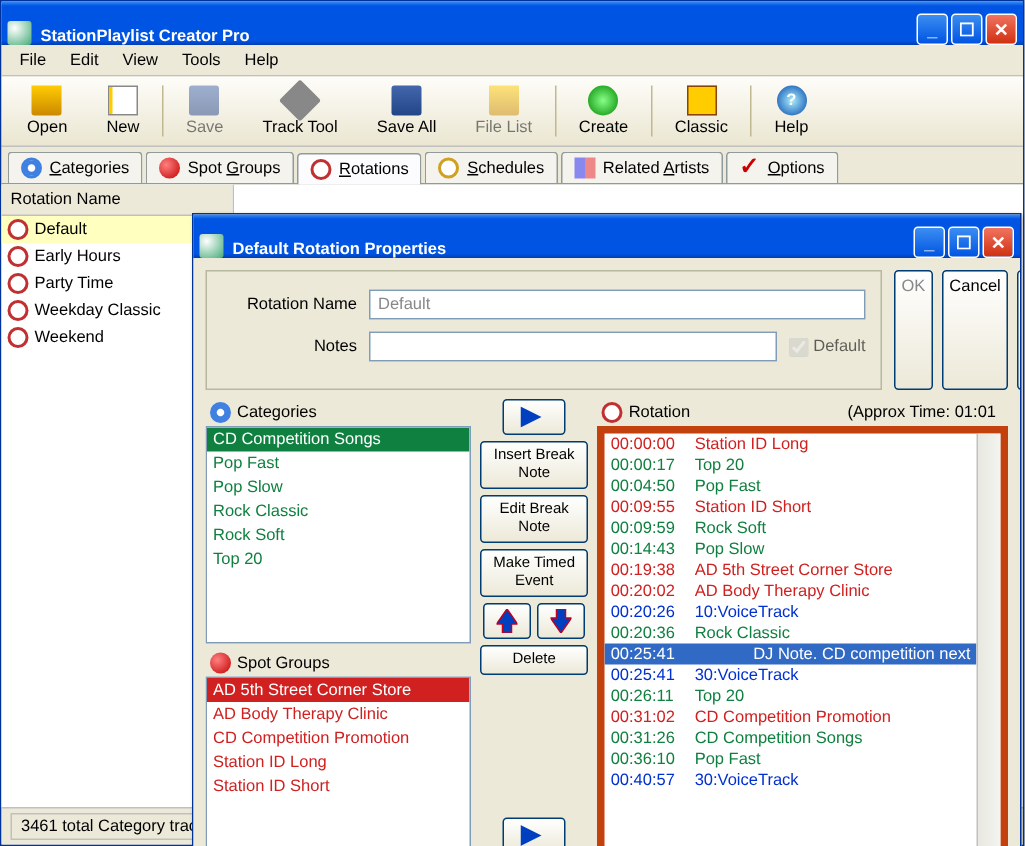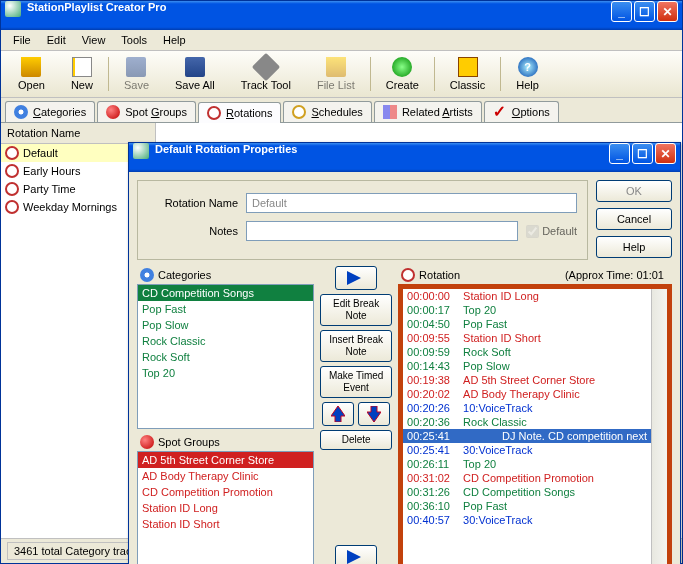--- a/index.html
+++ b/index.html
@@ -1,19 +1,19 @@
 <!DOCTYPE html>
 <html><head>
 <meta charset="utf-8">
 <style>
 * { box-sizing: border-box; margin: 0; padding: 0; font-family: Tahoma, sans-serif; font-size: 11px; }
 body { background: #7ba3e0; width: 683px; height: 564px; overflow: hidden; position: relative; }
 
 .window { position: absolute; background: #ece9d8; border: 1px solid #003399; display: flex; flex-direction: column; box-shadow: 1px 1px 3px rgba(0,0,0,0.3); }
-.titlebar { background: linear-gradient(to bottom, #3b8ef0, #0054e3 10%, #0054e3 90%, #003db0); color: #fff; height: 29px; display: flex; align-items: flex-start; padding: 0 4px; font-weight: bold; font-size: 13px; }
+.titlebar { background: linear-gradient(to bottom, #3b8ef0, #0054e3 10%, #0054e3 90%, #003db0); color: #fff; height: 29px; display: flex; align-items: flex-end; padding: 0 4px; font-weight: bold; font-size: 13px; }
 .titlebar .icon { width: 16px; height: 16px; margin-right: 6px; background: radial-gradient(circle at 30% 30%, #fff, #4a7); border-radius: 2px; }
 .titlebar .title { flex: 1; }
 .winbtns { display: flex; gap: 2px; }
 .winbtn { width: 21px; height: 21px; border: 1px solid #fff; border-radius: 3px; display: flex; align-items: center; justify-content: center; color: #fff; font-weight: bold; font-size: 12px; cursor: pointer; }
 .winbtn.min, .winbtn.max { background: linear-gradient(to bottom, #3b8ef0, #0054e3); }
 .winbtn.close { background: linear-gradient(to bottom, #f07460, #d03010); }
 
 .menubar { background: #ece9d8; display: flex; padding: 2px 4px; border-bottom: 1px solid #c0c0c0; }
 .menuitem { padding: 2px 8px; cursor: pointer; }
 
@@ -42,21 +42,21 @@
 
 .dialog { position: absolute; left: 128px; top: 142px; width: 553px; height: 436px; }
 .dlg-body { flex: 1; background: #ece9d8; padding: 8px; display: flex; flex-direction: column; overflow: hidden; }
 .dlg-top { display: flex; gap: 8px; }
 .fieldset { border: 1px solid #b8b8a0; padding: 12px 10px 10px 10px; flex: 1; }
 .frow { display: flex; align-items: center; margin-bottom: 8px; }
 .flabel { width: 90px; text-align: right; margin-right: 8px; }
 .finput { flex: 1; border: 1px solid #7f9db9; padding: 3px 5px; background: #fff; color: #888; }
 .chk { margin-left: 8px; display: flex; align-items: center; opacity: 0.6; }
 .chk input { margin-right: 3px; }
-.dlg-rbtns { display: flex; flex-direction: column; gap: 6px; width: 76px; }
+.dlg-rbtns { display: flex; gap: 6px; width: 76px; }
 .btn { border: 1px solid #003c74; background: linear-gradient(to bottom, #fff, #ece9d8); padding: 4px; text-align: center; cursor: pointer; border-radius: 3px; }
 .btn.disabled { color: #888; }
 
 .dlg-mid { flex: 1; display: flex; gap: 6px; margin-top: 6px; overflow: hidden; }
 .col-left { width: 238px; display: flex; flex-direction: column; }
 .col-btns { width: 74px; display: flex; flex-direction: column; gap: 4px; align-items: center; }
 .col-right { flex: 1; display: flex; flex-direction: column; }
 
 .listbox { border: 1px solid #7f9db9; background: #fff; flex: 1; overflow-y: auto; overflow-x: hidden; }
 .list-header { display: flex; align-items: center; padding: 2px 3px; }
@@ -124,26 +124,26 @@
       <div class="tbtn">
         <div class="ti i-new"></div>
         <div>New</div>
       </div>
       <div class="tsep"></div>
       <div class="tbtn disabled">
         <div class="ti i-save"></div>
         <div>Save</div>
       </div>
       <div class="tbtn">
+        <div class="ti i-tool"></div>
+        <div>Track Tool</div>
+      </div>
+      <div class="tbtn">
         <div class="ti i-save"></div>
         <div>Save All</div>
-      </div>
-      <div class="tbtn">
-        <div class="ti i-tool"></div>
-        <div>Track Tool</div>
       </div>
       <div class="tbtn disabled">
         <div class="ti i-open"></div>
         <div>File List</div>
       </div>
       <div class="tsep"></div>
       <div class="tbtn">
         <div class="ti i-create"></div>
         <div>Create</div>
       </div>
@@ -195,21 +195,25 @@
           <div class="sb-item">
             <div class="sb-icon"></div>
             <span>Early Hours</span>
           </div>
           <div class="sb-item">
             <div class="sb-icon"></div>
             <span>Party Time</span>
           </div>
           <div class="sb-item">
             <div class="sb-icon"></div>
-            <span>Weekday Mornings</span>
+            <span>Weekday Classic</span>
+          </div>
+          <div class="sb-item">
+            <div class="sb-icon"></div>
+            <span>Weekend</span>
           </div>
         </div>
     </div>
     <div style="flex:1"></div>
   </div>
   <div class="statusbar">
     <div class="status-cell">3461 total Category tracks</div>
   </div>
 </div>
 
@@ -272,22 +276,22 @@
             <div class="li spot">Station ID Short</div>
           </div>
       </div>
 
       <div class="col-btns">
         <div class="sbtn arrow-btn" style="width:42px">
             <svg width="18" height="14" viewBox="0 0 18 14">
               <polygon points="0,0 0,14 14,7" fill="#0040c0"></polygon>
             </svg>
           </div>
+        <div class="sbtn">Insert Break Note</div>
         <div class="sbtn">Edit Break Note</div>
-        <div class="sbtn">Insert Break Note</div>
         <div class="sbtn">Make Timed Event</div>
         <div class="arrow-pair">
           <div class="sbtn arrow-btn">
               <svg width="14" height="16" viewBox="0 0 14 16">
                 <polygon points="7,0 0,10 4,10 4,16 10,16 10,10 14,10" fill="#0040c0" stroke="#c00020"></polygon>
               </svg>
             </div>
           <div class="sbtn arrow-btn">
               <svg width="14" height="16" viewBox="0 0 14 16">
                 <polygon points="7,16 0,6 4,6 4,0 10,0 10,6 14,6" fill="#0040c0" stroke="#c00020"></polygon>

